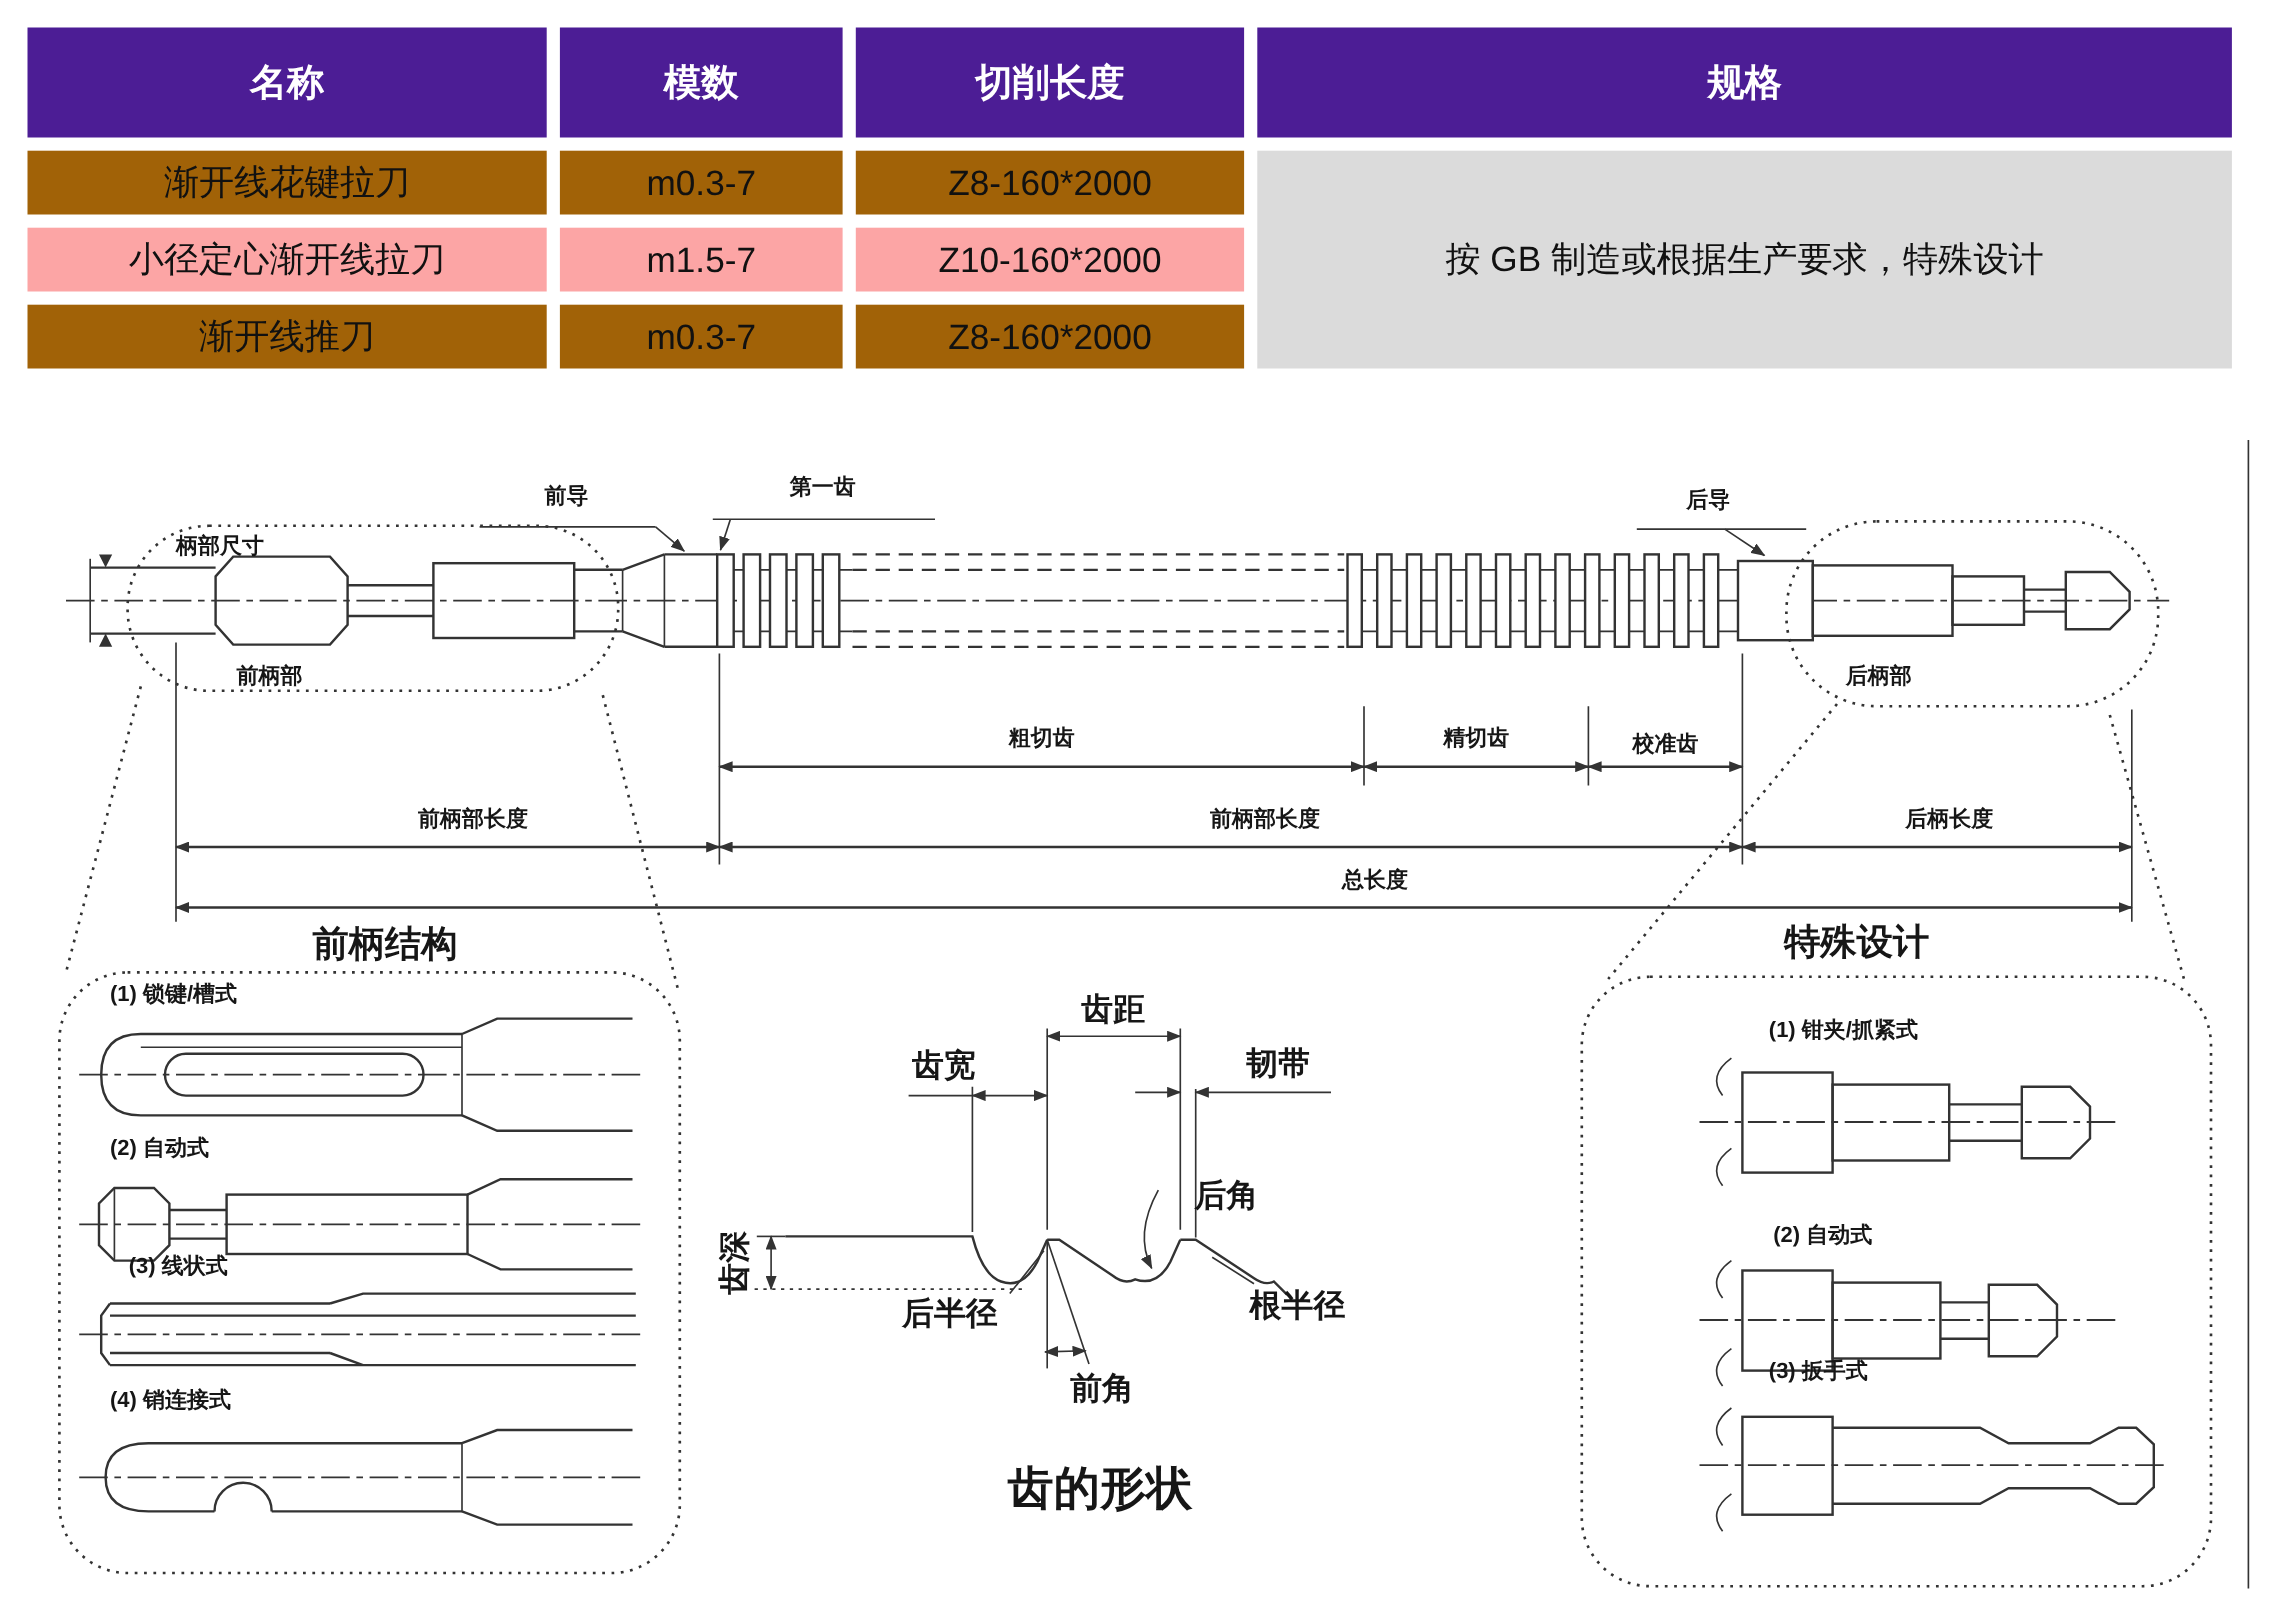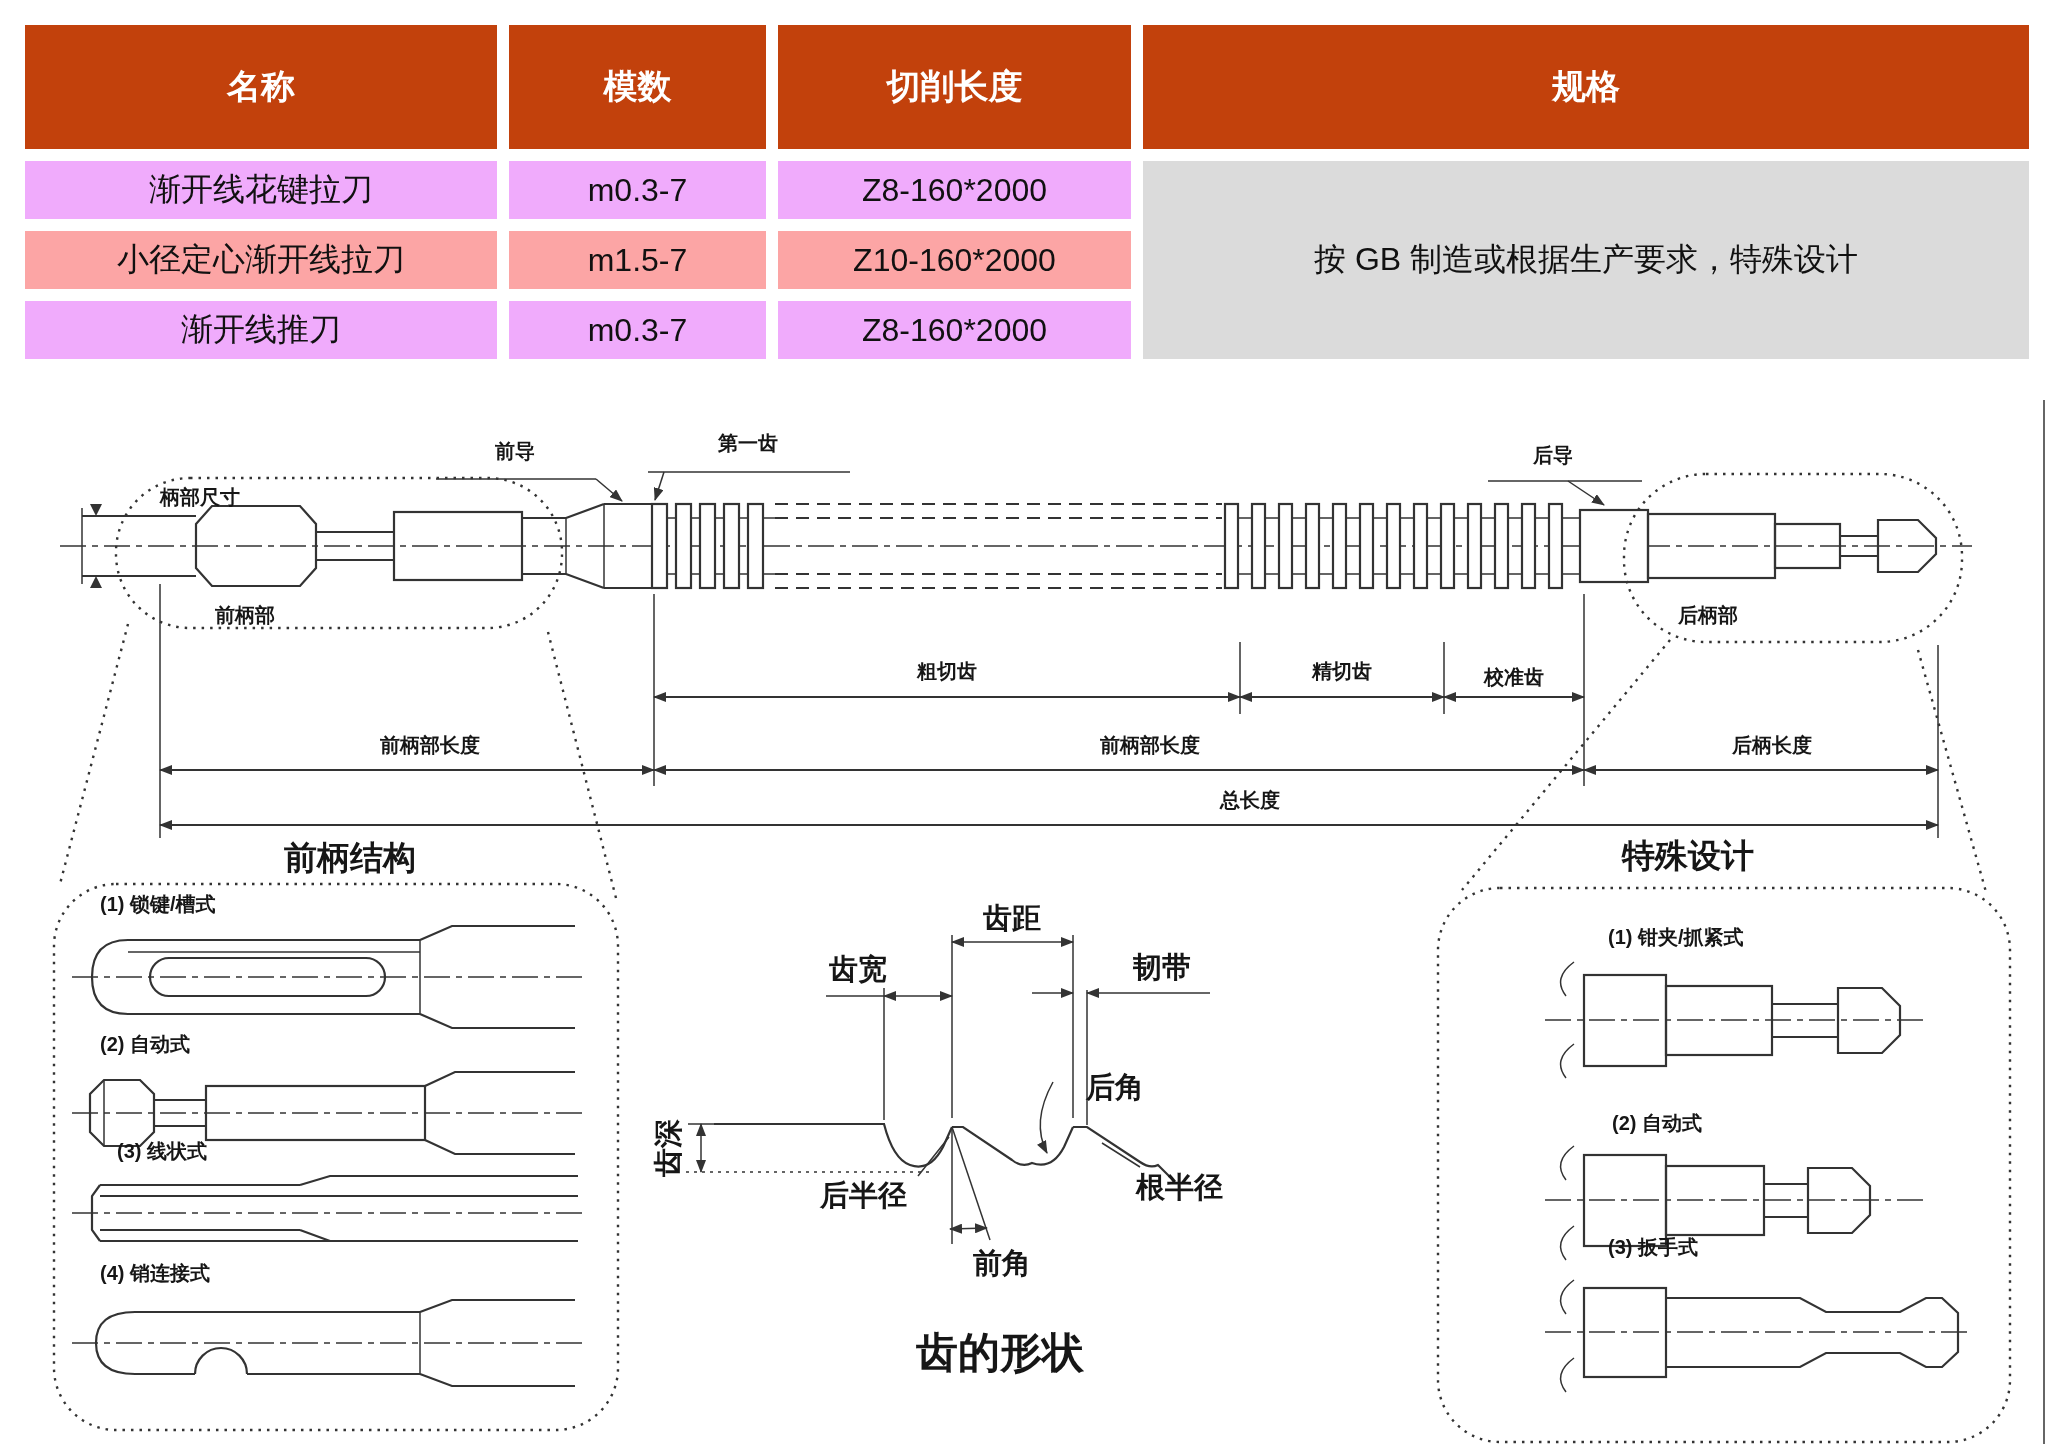--- a/index.html
+++ b/index.html
@@ -1,22 +1,22 @@
 <!DOCTYPE html>
 <html><head>
 <meta charset="utf-8">
 <style>
   html,body{margin:0;padding:0;background:#fff;}
   .page{position:relative;width:2072px;height:1456px;background:#ffffff;overflow:hidden;
         font-family:"Liberation Sans","DejaVu Sans",sans-serif;color:#111;}
   
   table.spec{position:absolute;left:13px;top:13px;border-collapse:separate;border-spacing:12px;table-layout:fixed;}
-  table.spec th{background:#c2410c;color:#fff;font-size:34px;font-weight:700;height:100px;text-align:center;padding:12px;}
+  table.spec th{background:#4c1d95;color:#fff;font-size:34px;font-weight:700;height:100px;text-align:center;padding:0;}
   table.spec td{font-size:32px;text-align:center;height:58px;padding:0;color:#111;}
-  td.blue{background:#f0abfc;}
+  td.blue{background:#a16207;}
   td.gray{background:#fca5a5;}
   td.note{background:#dbdbdb;font-size:33px;}
   
   svg.draw{position:absolute;left:0;top:0;}
   svg.draw path,svg.draw line,svg.draw rect,svg.draw polyline{stroke:#333;stroke-width:2.2;fill:none;}
   svg.draw .wf{fill:#fff;}
   svg.draw .thin{stroke-width:1.5;}
   svg.draw .cl{stroke-dasharray:26 6 6 6;stroke-width:1.6;}
   svg.draw .dash{stroke-dasharray:13 8;stroke-width:2;}
   svg.draw .dot{stroke-dasharray:2.5 6;stroke-width:2.4;}

